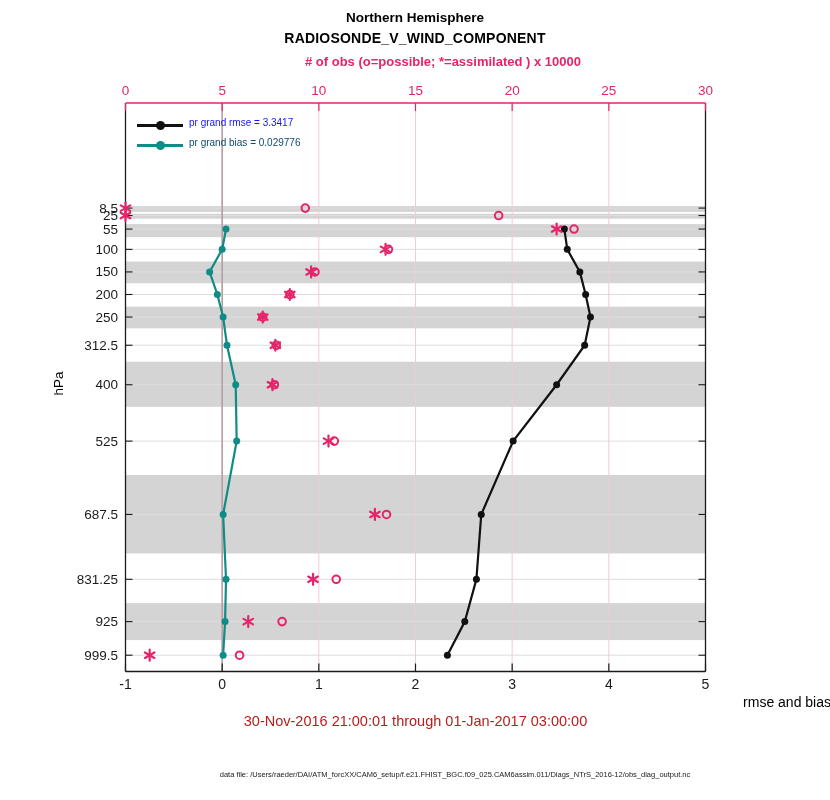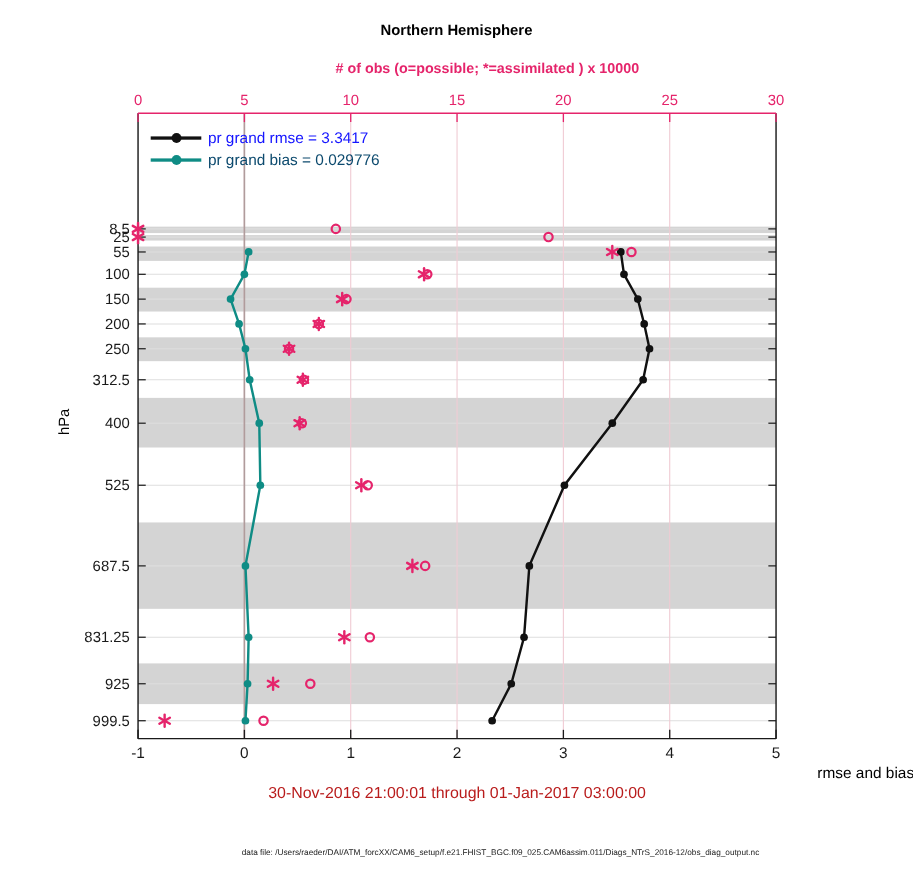--- a/index.html
+++ b/index.html
@@ -1,44 +1,45 @@
 <!DOCTYPE html>
 <html><head>
 <meta charset="utf-8">
 <style>
   html,body{margin:0;padding:0;background:#ffffff;}
   #figure{
     position:relative; width:830px; height:800px; background:#ffffff;
     font-family:"Liberation Sans", sans-serif; overflow:hidden;
   }
   .abs{position:absolute;}
-  .title-line1{left:0; top:20px; width:830px; text-align:center;
+  .title-line1{left:0; top:10px; width:830px; text-align:center;
     font-size:13.5px; font-weight:bold; color:#000;}
   .title-line2{left:0; top:30px; width:830px; text-align:center;
     font-size:14px; font-weight:bold; color:#000; letter-spacing:.2px;}
   .obs-label{left:0; top:54px; width:830px; text-align:center;
     font-size:13px; font-weight:bold;padding-left:28px;}
   .legend-row{position:absolute; height:16px;}
   .legend-swatch{position:absolute; width:46px; height:3px; top:7px; left:0;}
   .legend-swatch::after{content:""; position:absolute; left:19px; top:-3.5px;
     width:9px; height:9px; border-radius:50%; background:inherit;}
-  .legend-text{position:absolute; left:52px; top:0; font-size:14px; white-space:nowrap;}
+  .legend-text{position:absolute; left:52px; top:0; font-size:10px; white-space:nowrap;}
   .y-label{left:38px; top:376px; width:40px; text-align:center;
     font-size:13.5px; color:#000; transform:rotate(-90deg);}
   .x-label{left:0; top:694px; width:831px; text-align:right; font-size:14px; color:#000;}
   .date-range{left:0; top:713px; width:831px; text-align:center; font-size:14.5px; color:#b91c1c;}
   .footer{left:0; top:770px; width:830px; text-align:center; font-size:7.5px; color:#1a1a1a;padding-left:40px;}
   svg text{font-family:"Liberation Sans", sans-serif;}
 </style>
 </head>
 <body>
 
 <div id="figure">
 
   <div class="abs title-line1">Northern Hemisphere</div>
+  <div class="abs title-line2">RADIOSONDE_V_WIND_COMPONENT</div>
   <div class="abs obs-label" id="obs-label" style="color: rgb(229, 36, 107);"># of obs (o=possible; *=assimilated ) x 10000</div>
 
   <svg id="plot" class="abs" width="830" height="800" style="left:0;top:0;">
       <rect x="125.5" y="206.05190476190478" width="580" height="5.8654761904761585" fill="#d4d4d4"></rect>
       <rect x="125.5" y="213.72214285714287" width="580" height="4.963095238095235" fill="#d4d4d4"></rect>
       <rect x="125.5" y="224.09952380952382" width="580" height="13.084523809523802" fill="#d4d4d4"></rect>
       <rect x="125.5" y="261.5483333333333" width="580" height="21.6571428571429" fill="#d4d4d4"></rect>
       <rect x="125.5" y="306.66738095238094" width="580" height="21.6571428571429" fill="#d4d4d4"></rect>
       <rect x="125.5" y="361.71261904761906" width="580" height="45.11904761904759" fill="#d4d4d4"></rect>
       <rect x="125.5" y="474.96142857142854" width="580" height="78.50714285714298" fill="#d4d4d4"></rect>

